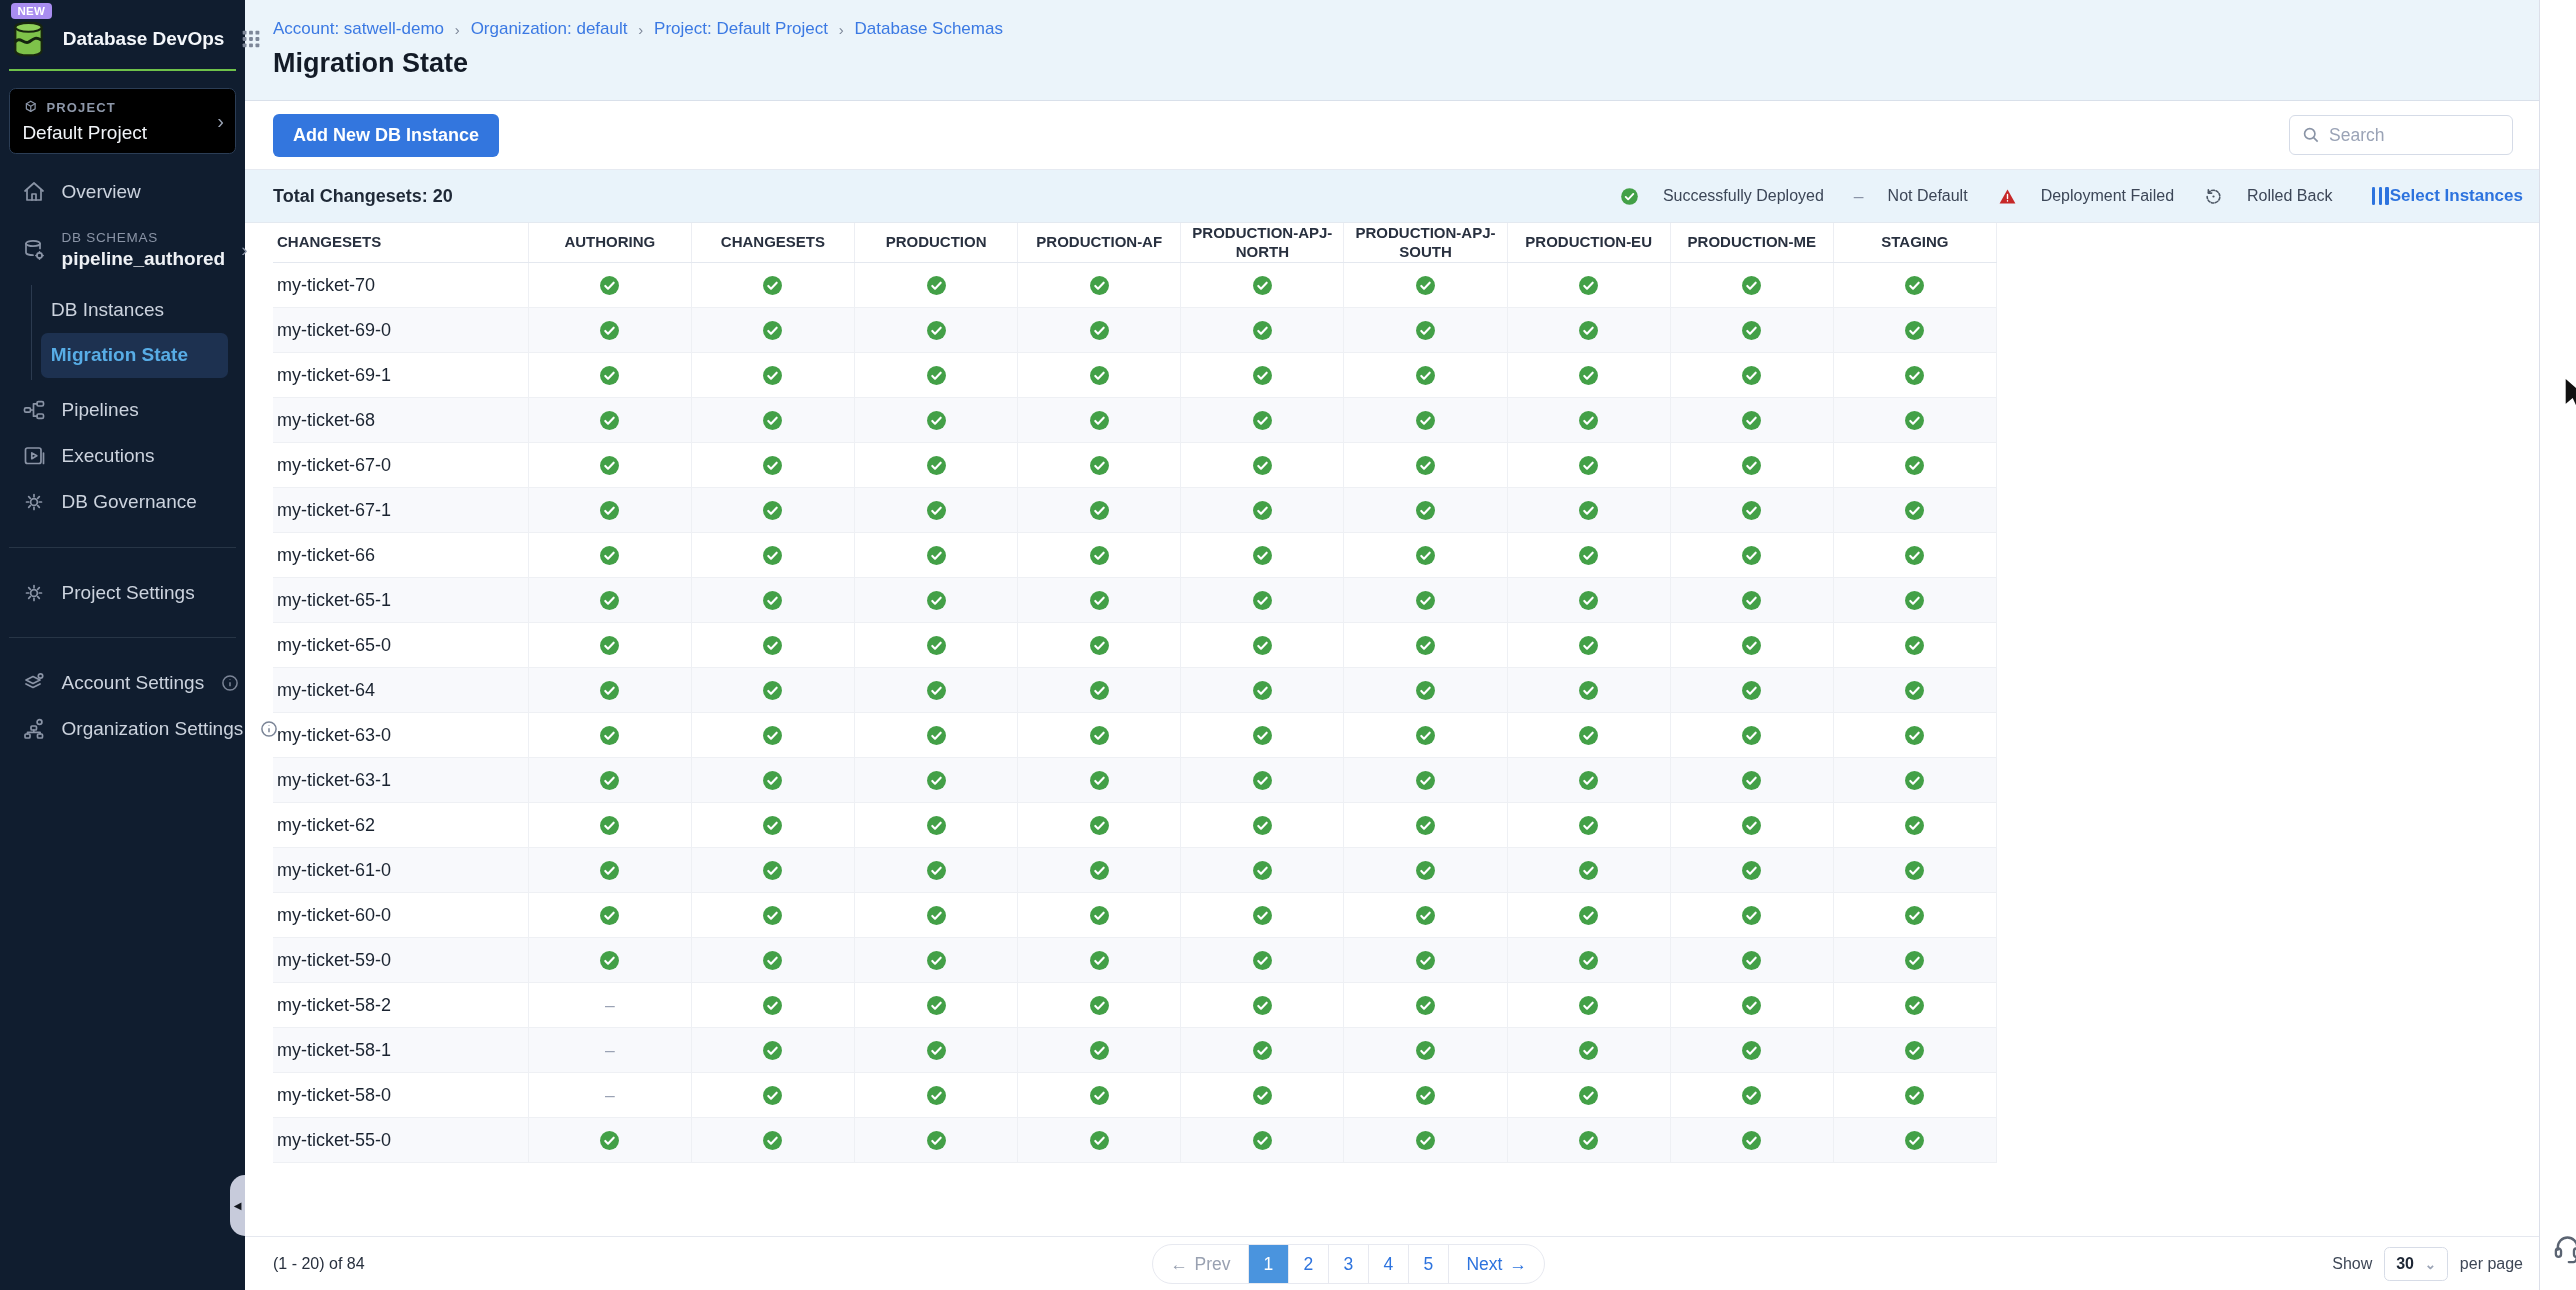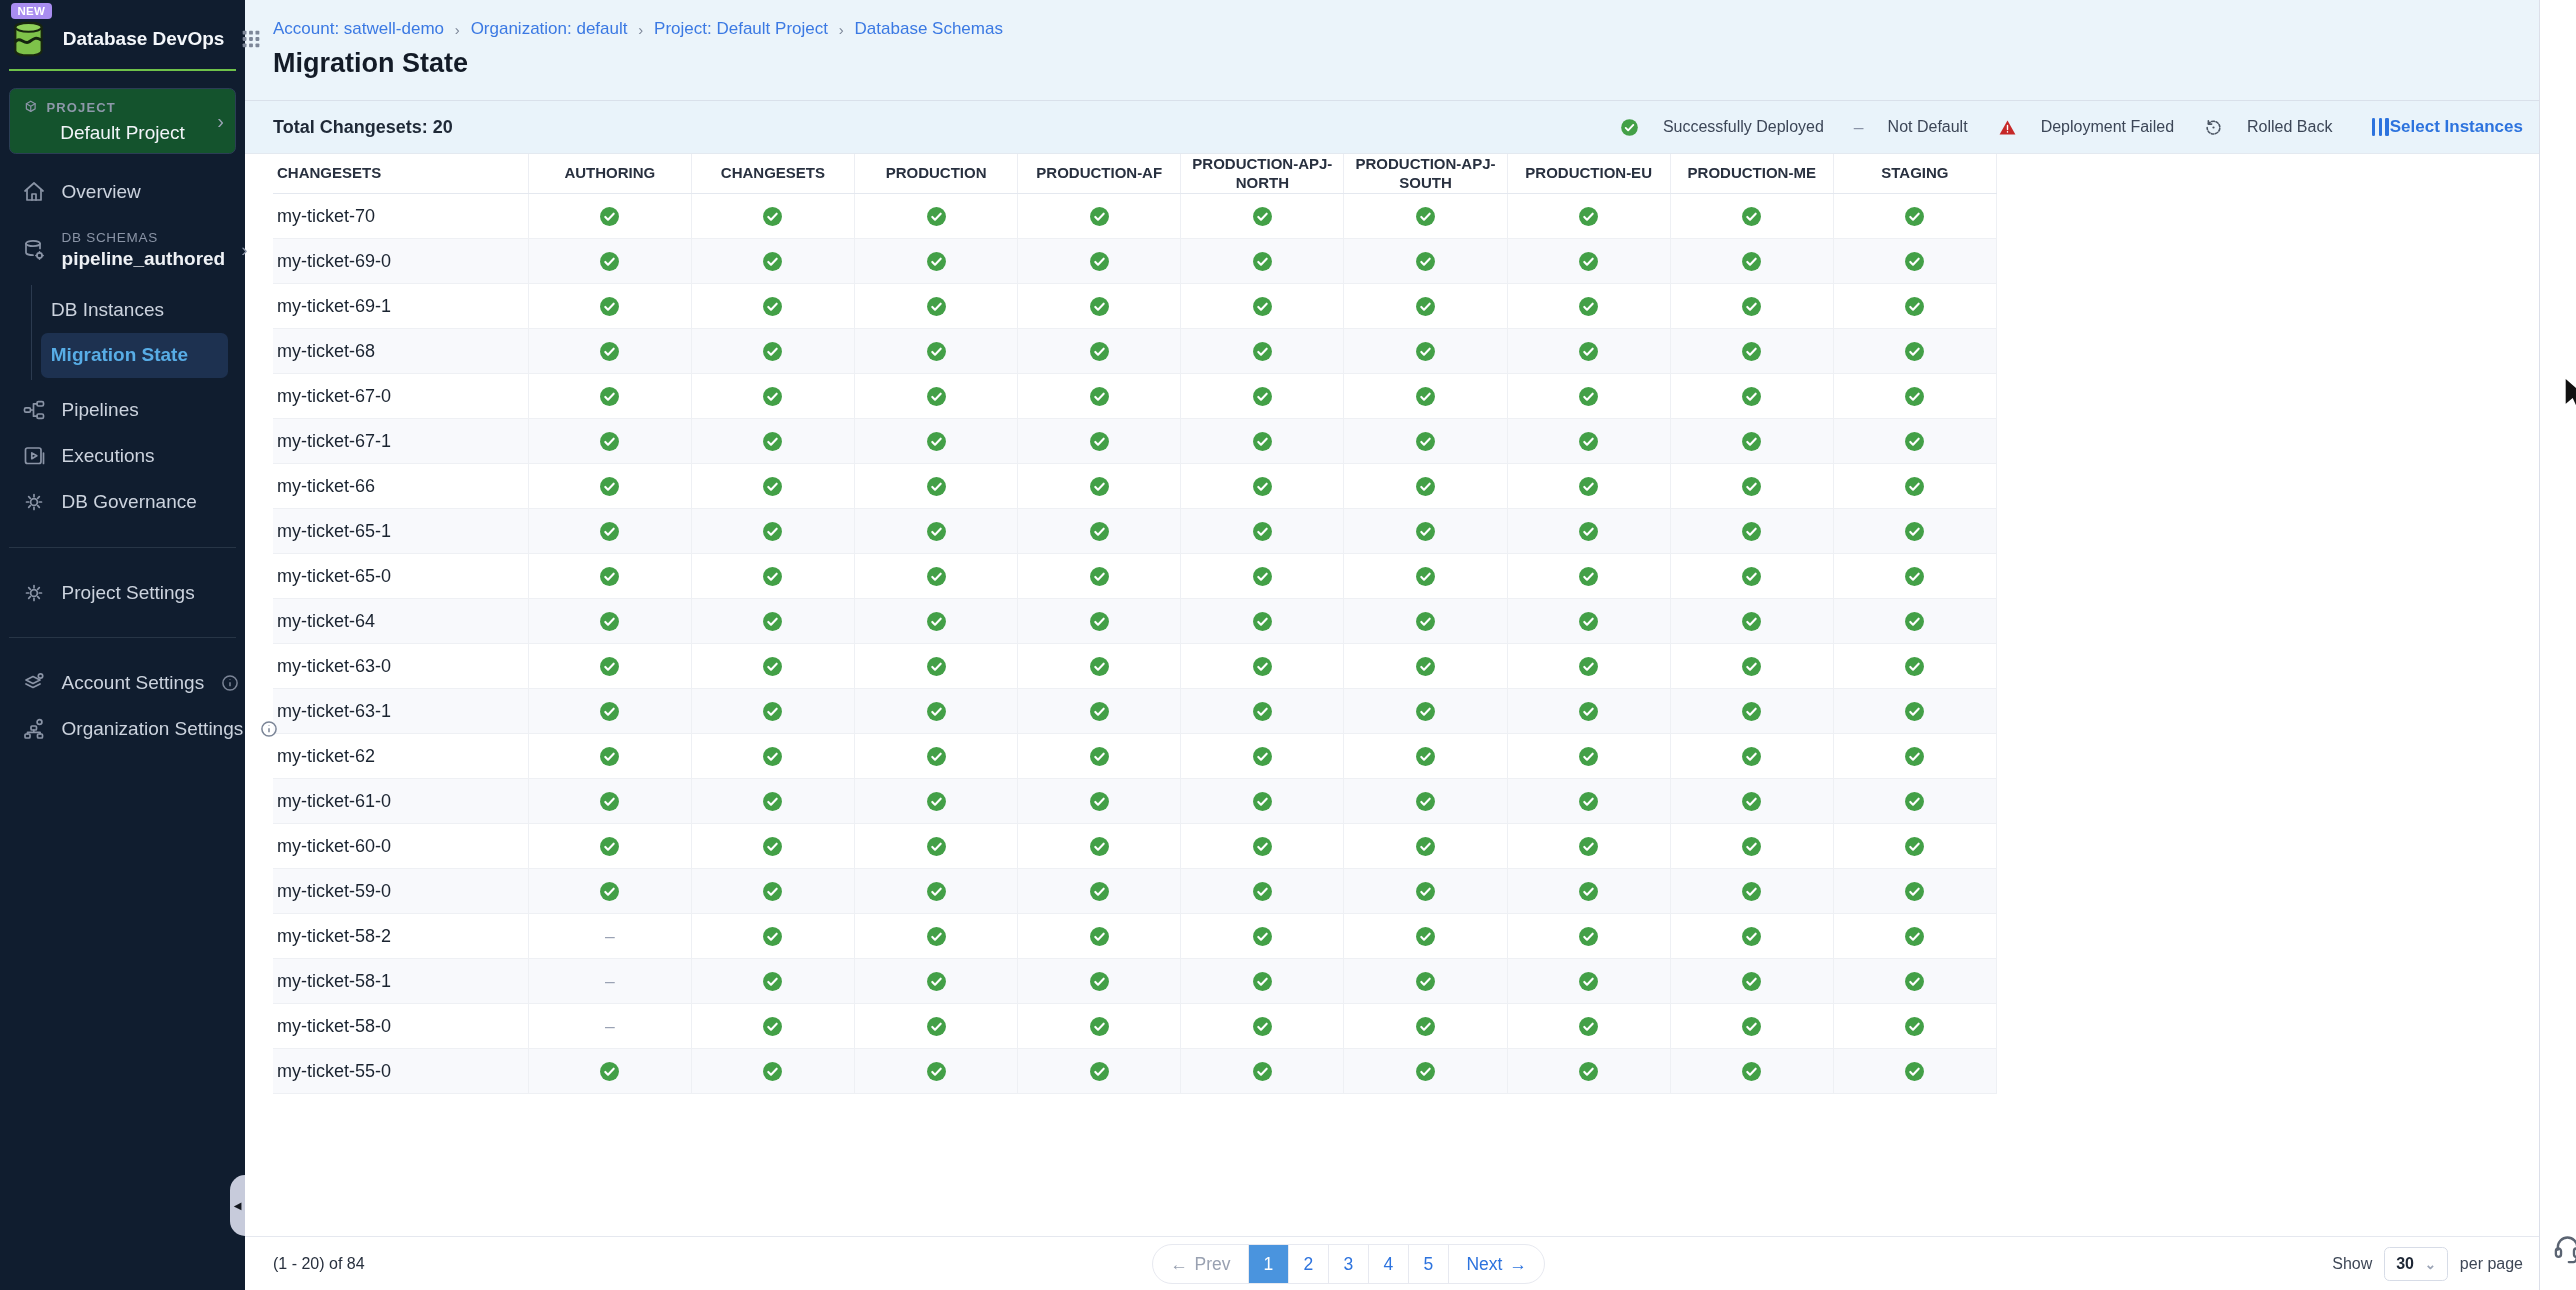--- a/index.html
+++ b/index.html
@@ -7,21 +7,21 @@
   .app{position:relative;display:flex;width:2576px;height:1291px;}
 
   
   .sidebar{width:245px;flex:none;background:#101d2f;display:flex;flex-direction:column;box-sizing:border-box;z-index:2;}
   .brand-row{position:relative;display:flex;align-items:center;gap:17px;padding:20px 15px 0 10.8px;}
   .new-badge{position:absolute;top:2.7px;left:10.8px;background:#a98df0;color:#fff;font-size:11.5px;font-weight:700;padding:2px 6.7px;border-radius:4px;letter-spacing:0.3px;}
   .logo{width:35px;height:38px;flex:none;}
   .app-title{font-size:19px;font-weight:700;color:#f4f7fb;flex:1;white-space:nowrap;}
   .grid-icon{width:20px;height:20px;flex:none;cursor:pointer;}
   .green-divider{height:2px;background:#6fc24a;margin:10.8px 9.4px 0 9.4px;}
-  .project-card{margin:17.5px 9.4px 0 9.4px;padding:9.4px 12px;border:1.3px solid #2b3d55;border-radius:6.7px;background:#14532d;position:relative;cursor:pointer;text-align:center;}
+  .project-card{margin:17.5px 9.4px 0 9.4px;padding:9.4px 12px;border:1.3px solid #2b3d55;border-radius:6.7px;background:#000000;position:relative;cursor:pointer;}
   .project-label{display:flex;align-items:center;gap:6.7px;color:#8e98aa;font-size:13px;font-weight:700;letter-spacing:1.1px;}
   .project-name{color:#f2f5f9;font-size:19px;margin-top:5.4px;}
   .card-chev{position:absolute;right:10.8px;top:50%;transform:translateY(-50%);color:#9aa3b4;font-size:20px;}
   nav{margin-top:15px;}
   .nav-item{display:flex;align-items:center;gap:16px;height:46px;padding:0 16px 0 21.6px;font-size:19px;color:#ccd3de;cursor:pointer;white-space:nowrap;}
   .nicon{width:24px;height:24px;flex:none;stroke:#8a94a6;fill:none;stroke-width:1.7;stroke-linecap:round;stroke-linejoin:round;}
   .schemas-item{height:70px;}
   .schemas-text{display:flex;flex-direction:column;gap:2.7px;flex:1;}
   .schemas-caps{font-size:13.5px;color:#8a94a6;letter-spacing:0.7px;}
   .schemas-val{font-size:19px;color:#eef1f5;font-weight:600;}
@@ -252,20 +252,30 @@
           <span class="bc-sep">›</span>
           <span class="bc-link">Organization: default</span>
           <span class="bc-sep">›</span>
           <span class="bc-link">Project: Default Project</span>
           <span class="bc-sep">›</span>
           <span class="bc-link">Database Schemas</span>
         </div>
       <div class="page-title">Migration State</div>
     </div>
 
+    <div class="toolbar">
+      <button class="add-btn">Add New DB Instance</button>
+      <div class="search-wrap">
+        <svg class="search-icon" viewBox="0 0 24 24">
+          <circle cx="10.5" cy="10.5" r="6.2"></circle>
+            <path d="M15.2 15.2L20 20"></path>
+        </svg>
+        <input class="search-input" type="text" placeholder="Search" style="">
+      </div>
+    </div>
 
     <div class="legend-band">
       <span class="total-label">Total Changesets: 20</span>
       <div class="legend">
         <span class="legend-item">
           <svg width="19" height="19" viewBox="0 0 24 24">
             <circle cx="12" cy="12" r="10.5" fill="#43a047"></circle>
             <path d="M7.2 12.5l3.1 3.1 6.5-6.8" stroke="#fff" stroke-width="2.4" fill="none" stroke-linecap="round" stroke-linejoin="round"></path>
           </svg>
           <span>Successfully Deployed</span>

